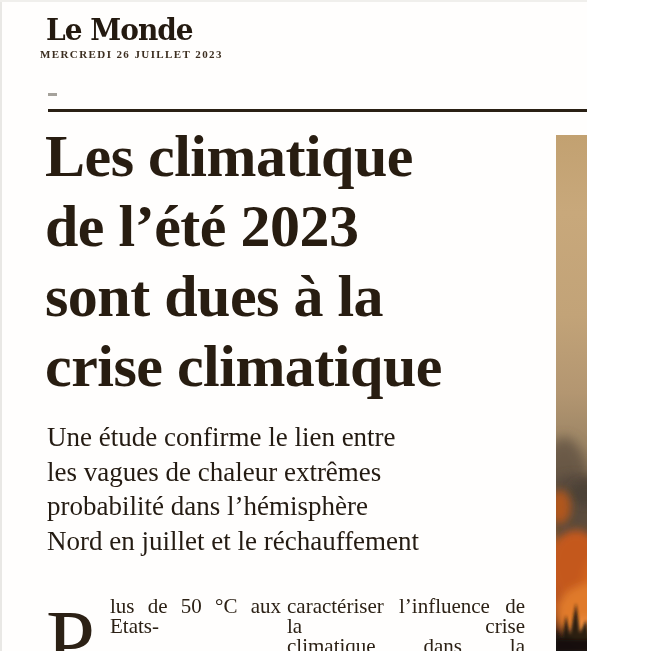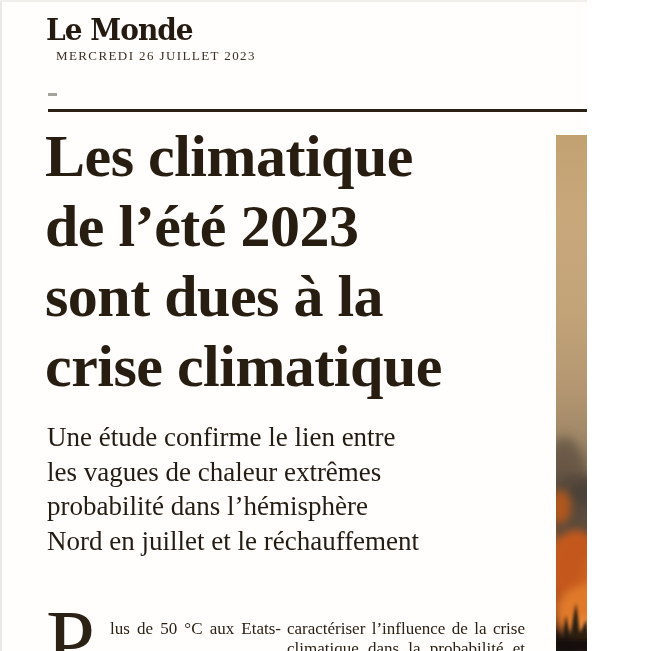--- a/index.html
+++ b/index.html
@@ -26,24 +26,24 @@
     position: absolute; left: 46px; top: 13px;
     font-family: "DejaVu Serif", serif;
     font-weight: 900;
     font-size: 28px;
     letter-spacing: -1px;
     color: #241a10;
     transform: scaleY(1.05);
     transform-origin: left top;
   }
   .dateline {
-    position: absolute; left: 56px; top: 48px;
+    position: absolute; left: 40px; top: 48px;
     font-family: "Liberation Serif", serif;
-    font-weight: 400;
-    font-size: 13px;
+    font-weight: 700;
+    font-size: 11px;
     letter-spacing: 1.4px;
     color: #3c2e20;
   }
   .tick {
     position: absolute; left: 48px; top: 93px; width: 9px; height: 3px;
     background: #a5a29b;
   }
   .rule {
     position: absolute; left: 48px; top: 109px; width: 613px; height: 3px;
     background: #2a2014;
@@ -59,23 +59,23 @@
   }
   .subheadline {
     position: absolute; left: 47px; top: 420px; width: 490px;
     font-family: "Liberation Serif", serif;
     font-weight: 400;
     font-size: 27px;
     line-height: 34.5px;
     color: #241b12;
   }
   .body-col {
-    position: absolute; top: 619px;
+    position: absolute; top: 596px;
     font-family: "Liberation Serif", serif;
-    font-size: 17px;
+    font-size: 21px;
     line-height: 20px;
     color: #2c2115;
   }
   .col1 { left: 48px; width: 233px; }
   .col2 { left: 287px; width: 238px; }
   .body-line {
     text-align: justify;
     text-align-last: justify;
   }
   .col1 .body-line { padding-left: 62px; }

